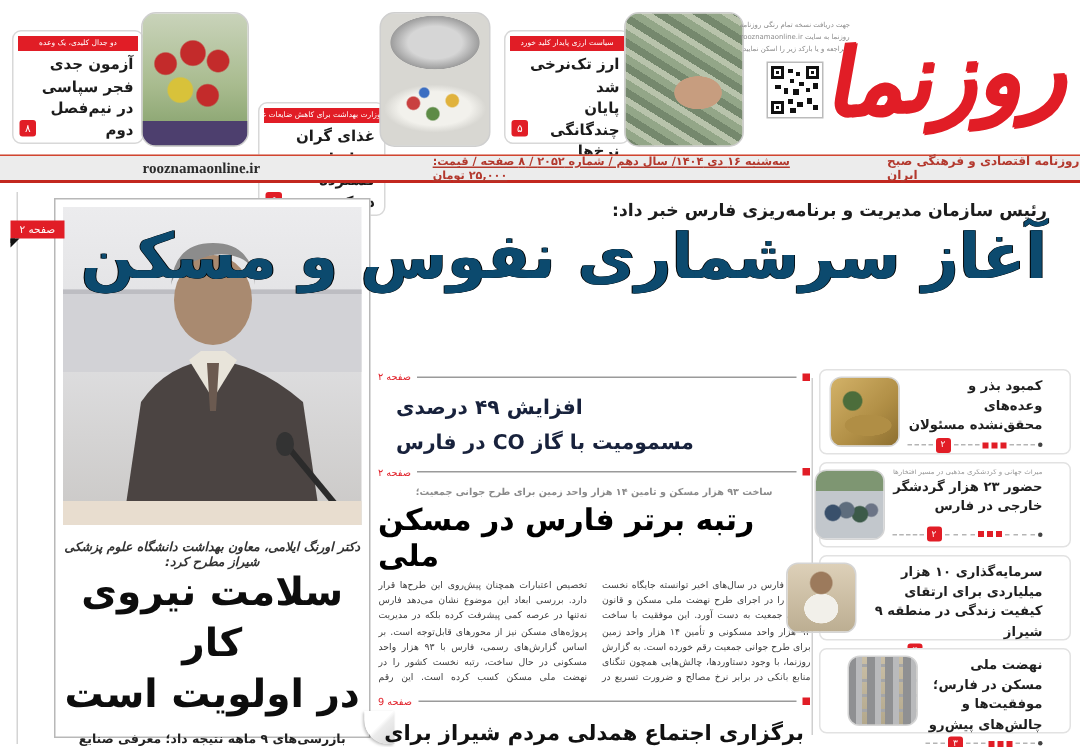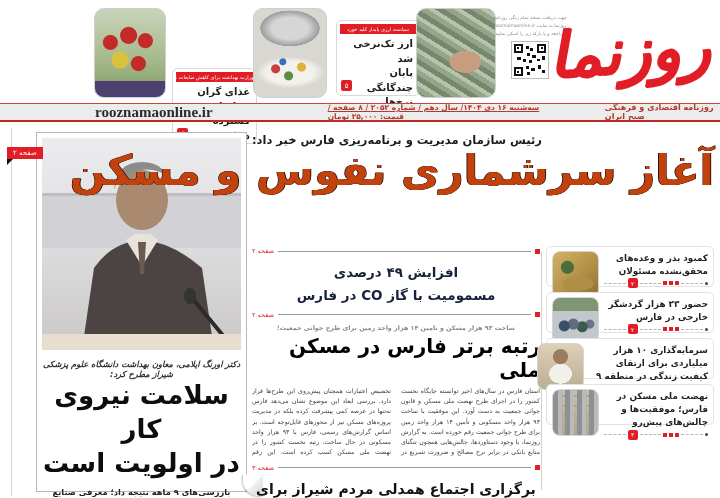--- a/index.html
+++ b/index.html
@@ -45,56 +45,56 @@
           color:#e11d26; font-size:62px; font-weight:bold; font-style:italic; transform:rotate(-4deg);
           text-shadow:1px 1px 0 #e11d26; letter-spacing:-3px; }
   #qrblock { position:absolute; left:492px; top:14px; width:76px; text-align:center; }
   #qrnote { font-size:4.6px; color:#8a8a8a; line-height:1.7; }
   #qr { margin:4px auto 0; width:38px; height:38px; background:#fff; border:1px solid #bbb; padding:2px; }
 
   
   #datebar { position:absolute; top:103px; left:0; width:720px; height:19px; background:#ececec;
              border-top:1px solid #d2452f; border-bottom:2px solid #c2271f; display:flex; direction:ltr;
              align-items:center; }
-  #website { font-family:"Liberation Serif","DejaVu Serif",serif; font-weight:bold; font-size:15px; color:#2b2b2b; margin-left:95px; }
+  #website { font-family:"Liberation Serif","DejaVu Serif",serif; font-weight:bold; font-size:10px; color:#2b2b2b; margin-left:95px; }
   #dateline { font-size:7.5px; color:#b3382d; font-weight:bold; margin-left:115px;text-decoration:underline; }
   #tagline { font-size:8px; color:#b3382d; font-weight:bold; margin-left:56px; }
 
   
   #leftcard { position:absolute; left:36px; top:132px; width:211px; height:360px; border:1px solid #b8b8b8; background:#fff; padding:5px; }
   #leftphoto { position:relative; width:100%; height:212px; overflow:hidden;
     background:linear-gradient(180deg,#ececee 0%, #dfdfe1 45%, #cac8c6 100%); }
   #lefttag { position:absolute; left:-30px; top:14px; background:#e11d26; color:#fff; font-size:7px; padding:2px 6px; z-index:5; }
   #lefttag:after { content:""; position:absolute; left:0; bottom:-6px; border:3px solid transparent; border-top-color:#111; border-left-color:#111; }
   .lkicker { margin-top:9px; text-align:center; font-size:8.3px; font-weight:bold; color:#333;font-style:italic; }
   .lheadline { text-align:center; font-size:26px; font-weight:900; color:#0d0d0d; line-height:1.3; letter-spacing:-0.5px; }
   .lsub { margin-top:7px; text-align:center; font-size:8.3px; font-weight:bold; color:#222; }
 
   
-  #lead { position:absolute; left:252px; top:133px; width:462px; text-align:left; }
+  #lead { position:absolute; left:236px; top:133px; width:462px; text-align:right; }
   #leadkicker { font-size:11.5px; font-weight:bold; color:#1d1d1d; }
-  #leadheadline { font-size:42px; font-weight:900; color:#c2410c; letter-spacing:-1.5px; line-height:1.15; white-space:nowrap;
+  #leadheadline { font-size:42px; font-weight:900; color:#0c4a6e; letter-spacing:-1.5px; line-height:1.15; white-space:nowrap;
                   text-shadow:0.6px 0 #000, -0.6px 0 #000; }
 
   
   #midcol { position:absolute; left:252px; top:244px; width:288px; }
   .sep { display:flex; direction:ltr; align-items:center; gap:4px; margin:3px 0; }
   .sep .lbl { color:#e11d26; font-size:6.5px; white-space:nowrap; }
   .sep .ln { flex:1; border-top:1px solid #9a9a9a; }
   .sep .sq { width:5px; height:5px; background:#e11d26; }
-  .s2head { text-align:center; font-size:13.5px; font-weight:900; color:#18223c; line-height:1.7; margin:6px 12px 4px; }
+  .s2head { text-align:left; font-size:13.5px; font-weight:900; color:#18223c; line-height:1.7; margin:6px 12px 4px; }
   .s3kicker { text-align:center; font-size:6.4px; font-weight:bold; color:#8a8a8a; margin-top:5px; }
-  .s3head { text-align:right; font-size:20px; font-weight:900; color:#000; letter-spacing:-0.5px; margin:2px 0 4px; }
+  .s3head { text-align:left; font-size:20px; font-weight:900; color:#000; letter-spacing:-0.5px; margin:2px 0 4px; }
   .s3body { font-size:6.2px; color:#3c3c3c; text-align:justify; line-height:1.65; column-count:2; column-gap:10px; height:74px; overflow:hidden; margin-bottom:4px; }
   .s4head { text-align:center; font-size:14px; font-weight:900; color:#111; line-height:1.75; margin:5px 0; }
 
   
   #sidebar { position:absolute; left:546px; top:246px; width:168px; }
   #sidedivider { position:absolute; left:541px; top:252px; height:238px; border-left:1px solid #cfcfcf; }
-  .scard { position:relative; border:1px solid #e2e2e2; border-radius:5px; background:#fff; padding:4px 5px 3px; margin-bottom:5px; height:41px; display:flex; gap:5px;justify-content:space-between; }
+  .scard { position:relative; border:1px solid #e2e2e2; border-radius:5px; background:#fff; padding:4px 18px 3px; margin-bottom:5px; height:57px; display:flex; gap:5px;justify-content:space-between; }
   .scard .simg { width:47px; height:47px; border-radius:8px; flex:none; order:2; border:1px solid #d5d5d5; }
   .scard .stext { flex:1; order:1; display:flex; flex-direction:column; }
   .skicker { font-size:4.7px; color:#9a9a9a; text-align:right; white-space:nowrap; overflow:hidden; }
   .shead { font-size:8.8px; font-weight:bold; color:#1f1f1f; text-align:right; line-height:1.5; margin-top:1px; flex:1; }
   .pagerow { display:flex; direction:ltr; align-items:center; gap:2px; }
   .pagerow .dash { flex:1; border-top:1px dashed #b5b5b5; }
   .pagerow .dot { width:3px; height:3px; border-radius:50%; background:#444; }
   .pagerow .pnum2 { width:10px; height:10px; background:#e11d26; color:#fff; font-size:6px; display:flex; align-items:center; justify-content:center; border-radius:2px; }
   .pagerow .rsq { width:4px; height:4px; background:#e11d26; }
 
@@ -122,20 +122,29 @@
   #pageedge { position:absolute; left:11px; top:128px; height:368px; border-left:1px solid #d4d4d4; }
   #curl { position:absolute; left:243px; top:474px; width:20px; height:22px;
           background:linear-gradient(135deg,#fff 45%, #ececec 55%, #d8d8d8 100%);
           border-radius:0 0 0 16px; box-shadow:-1px 1px 2px rgba(0,0,0,.25); }
 </style>
 </head>
 <body>
 
 <div id="page">
 
+  <div class="tbox" style="left:8px; width:88px;">
+    <div class="ribbon">دو جدال کلیدی، یک وعده</div>
+    <div class="tlines">
+      <div>آزمون جدی</div>
+      <div>فجر سپاسی</div>
+      <div>در نیم‌فصل دوم</div>
+    </div>
+    <div class="pnum">۸</div>
+  </div>
   <div class="timg" id="timg-football"></div>
 
   <div class="tbox" style="left:172px; width:85px;margin-top:48px;">
     <div class="ribbon">نسخه وزارت بهداشت برای کاهش ضایعات غذایی؟</div>
     <div class="tlines">
       <div>غذای گران</div>
       <div>و یادداشت گسترده</div>
       <div>در کشور</div>
     </div>
     <div class="pnum">۶</div>
@@ -235,21 +244,21 @@
     </div>
     <div class="sep">
       <span class="lbl">صفحه ۲</span>
         <span class="ln"></span>
         <span class="sq"></span>
     </div>
     <div class="s3kicker">ساخت ۹۳ هزار مسکن و تامین ۱۴ هزار واحد زمین برای طرح جوانی جمعیت؛</div>
     <div class="s3head">رتبه برتر فارس در مسکن ملی</div>
     <div class="s3body">استان فارس در سال‌های اخیر توانسته جایگاه نخست کشور را در اجرای طرح نهضت ملی مسکن و قانون جوانی جمعیت به دست آورد. این موفقیت با ساخت ۹۳ هزار واحد مسکونی و تأمین ۱۴ هزار واحد زمین برای طرح جوانی جمعیت رقم خورده است. به گزارش روزنما، با وجود دستاوردها، چالش‌هایی همچون تنگنای منابع بانکی در برابر نرخ مصالح و ضرورت تسریع در تخصیص اعتبارات همچنان پیش‌روی این طرح‌ها قرار دارد. بررسی ابعاد این موضوع نشان می‌دهد فارس نه‌تنها در عرصه کمی پیشرفت کرده بلکه در مدیریت پروژه‌های مسکن نیز از محورهای قابل‌توجه است. بر اساس گزارش‌های رسمی، فارس با ۹۳ هزار واحد مسکونی در حال ساخت، رتبه نخست کشور را در نهضت ملی مسکن کسب کرده است. این رقم نشان‌دهنده ظرفیت بالای استان در جذب منابع، مدیریت پروژه‌ها و هماهنگی میان دستگاه‌های اجرایی است. علاوه بر این، در زمینه تأمین زمین برای قانون جوانی جمعیت نیز فارس با تأمین ۱۴ هزار واحد زمینی، جایگاه اول کشور را به دست آورده است. این دستاوردها بیانگر آن است که استان توانسته هم در بخش تولید موفق باشد.</div>
     <div class="sep">
-      <span class="lbl">صفحه ۳</span>
+      <span class="lbl">صفحه 9</span>
         <span class="ln"></span>
         <span class="sq"></span>
     </div>
     <div class="s4head">
       <div>برگزاری اجتماع همدلی مردم شیراز برای ایران مقتدر</div>
 
     </div>
 
   </div>
 

